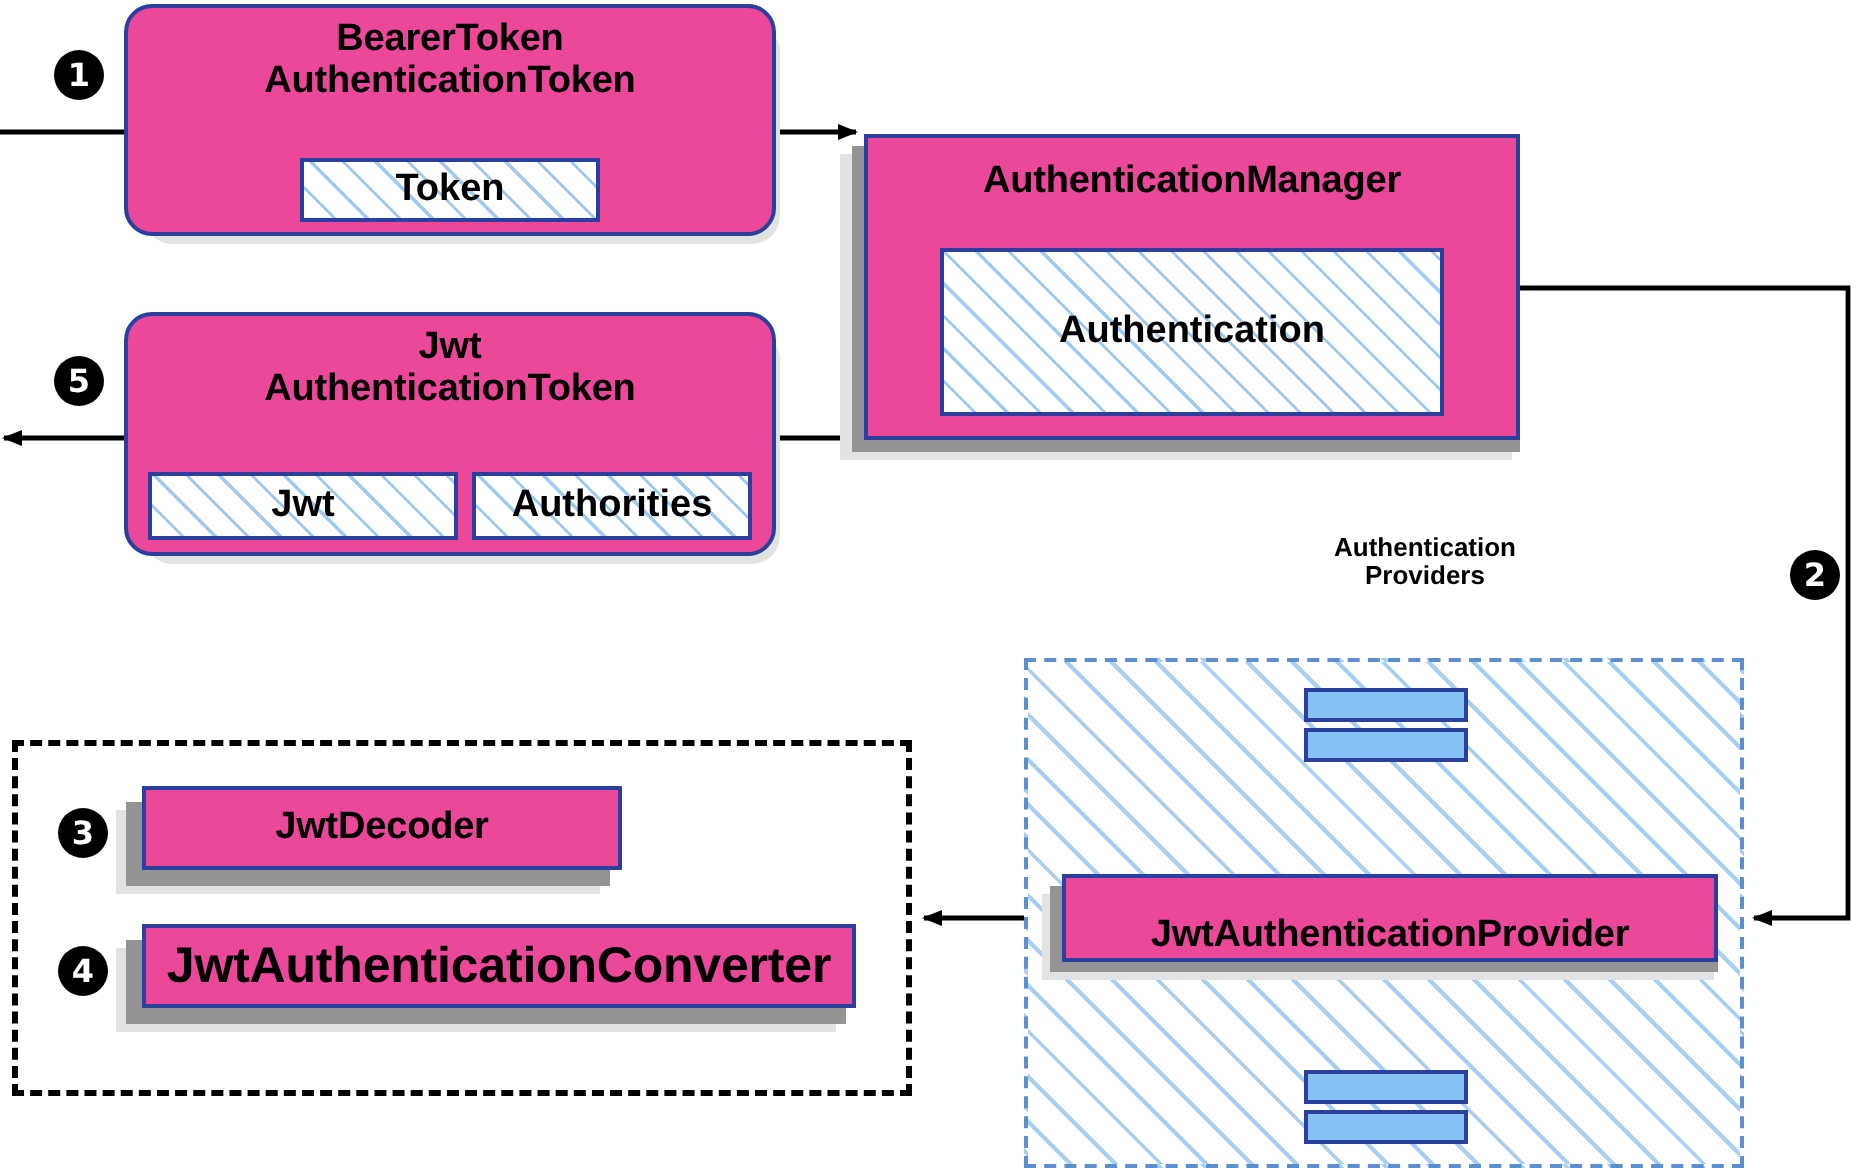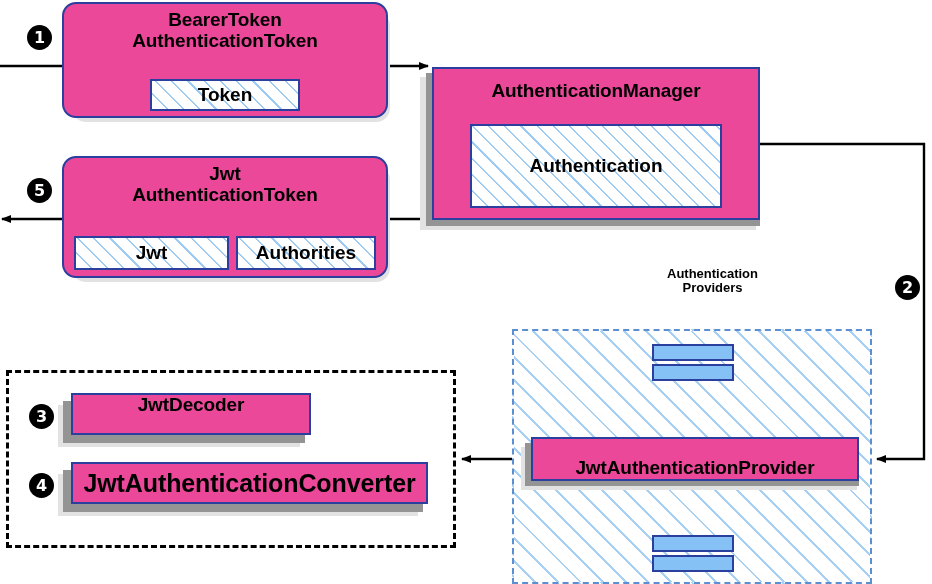--- a/index.html
+++ b/index.html
@@ -231,21 +231,21 @@
   <div class="mini-bar" style="left:652px;top:555px;width:82px;height:17px;"></div>
 
   <div class="shadow-light" style="left:521px;top:447px;width:336px;height:43px;"></div>
   <div class="shadow-dark" style="left:525px;top:443px;width:334px;height:43px;"></div>
   <div class="node" style="left:531px;top:437px;width:328px;height:44px;justify-content:flex-end;">
     <div class="node-title" style="font-size:19px;">JwtAuthenticationProvider</div>
   </div>
 
   <div class="shadow-light" style="left:58px;top:405px;width:242px;height:42px;"></div>
   <div class="shadow-dark" style="left:63px;top:401px;width:242px;height:42px;"></div>
-  <div class="node" style="left:71px;top:393px;width:240px;height:42px;justify-content:flex-start;">
+  <div class="node" style="left:71px;top:393px;width:240px;height:42px;justify-content:center;">
     <div class="node-title" style="font-size:19px;">JwtDecoder</div>
   </div>
 
   <div class="shadow-light" style="left:58px;top:474px;width:360px;height:42px;"></div>
   <div class="shadow-dark" style="left:63px;top:470px;width:360px;height:42px;"></div>
   <div class="node" style="left:71px;top:462px;width:357px;height:42px;justify-content:center;">
     <div class="node-title" style="font-size:25px;">JwtAuthenticationConverter</div>
   </div>
 
   <div class="marker" style="left:27px;top:25px;">1</div>

